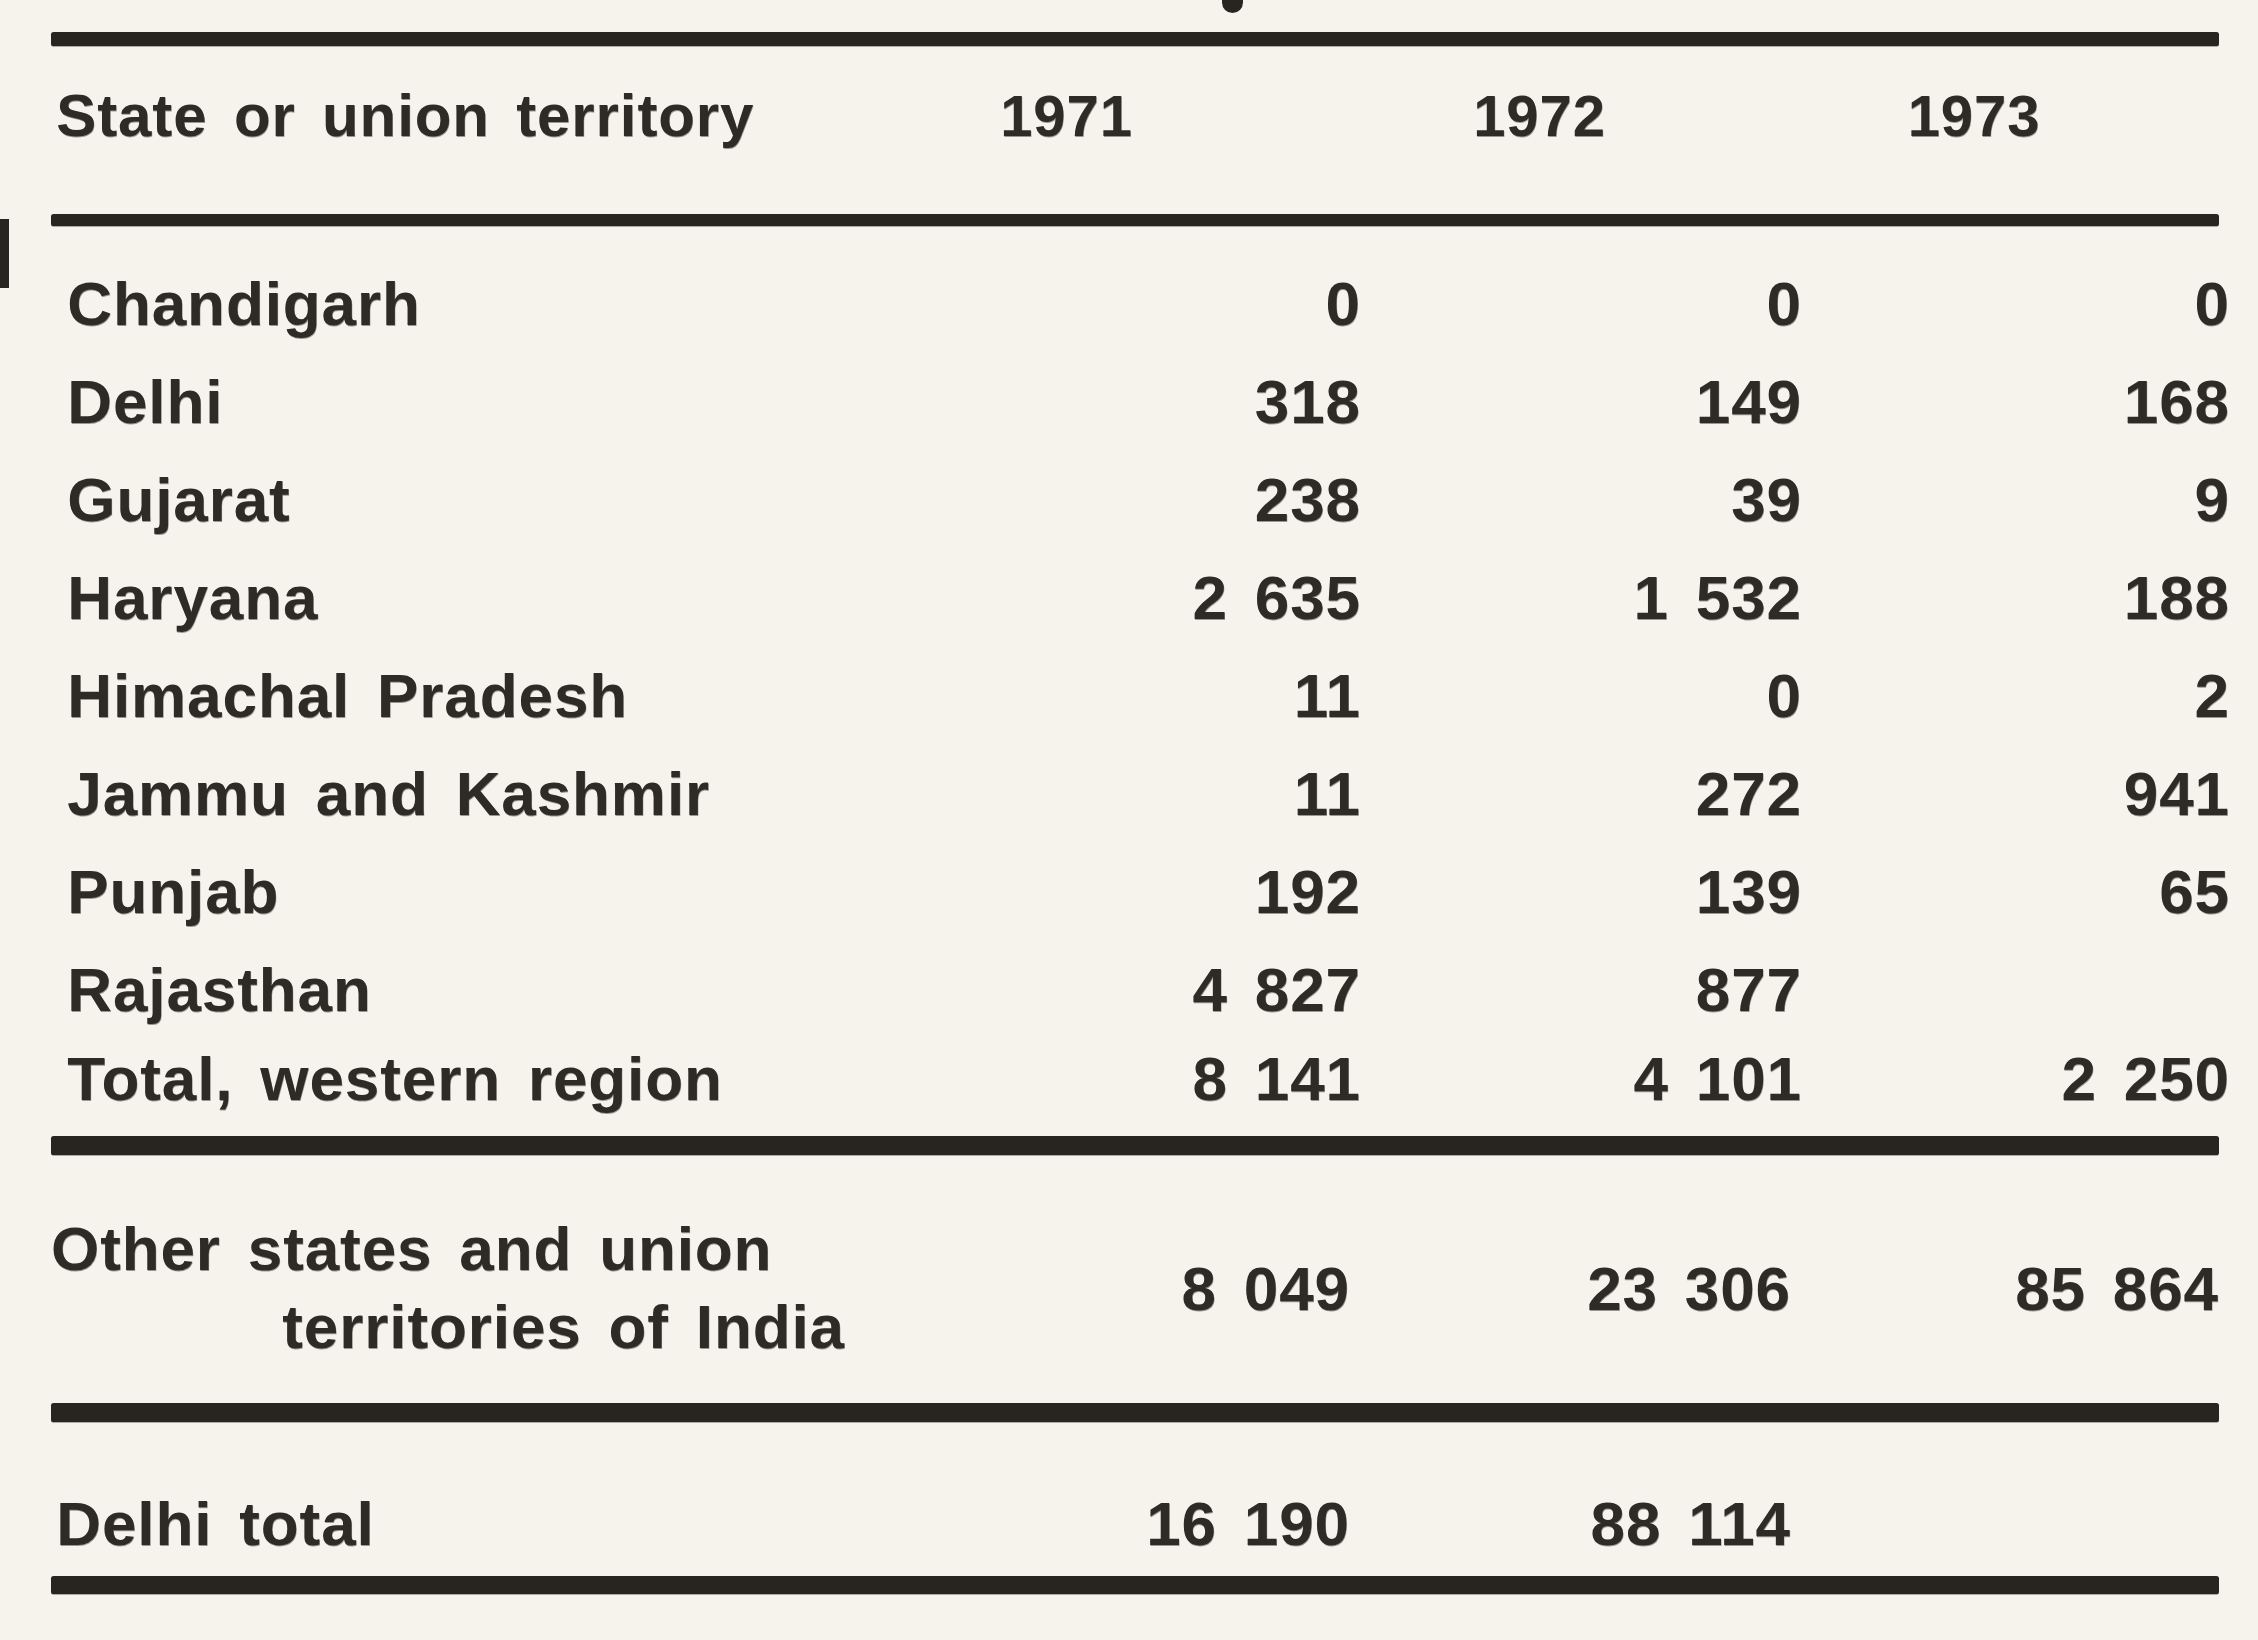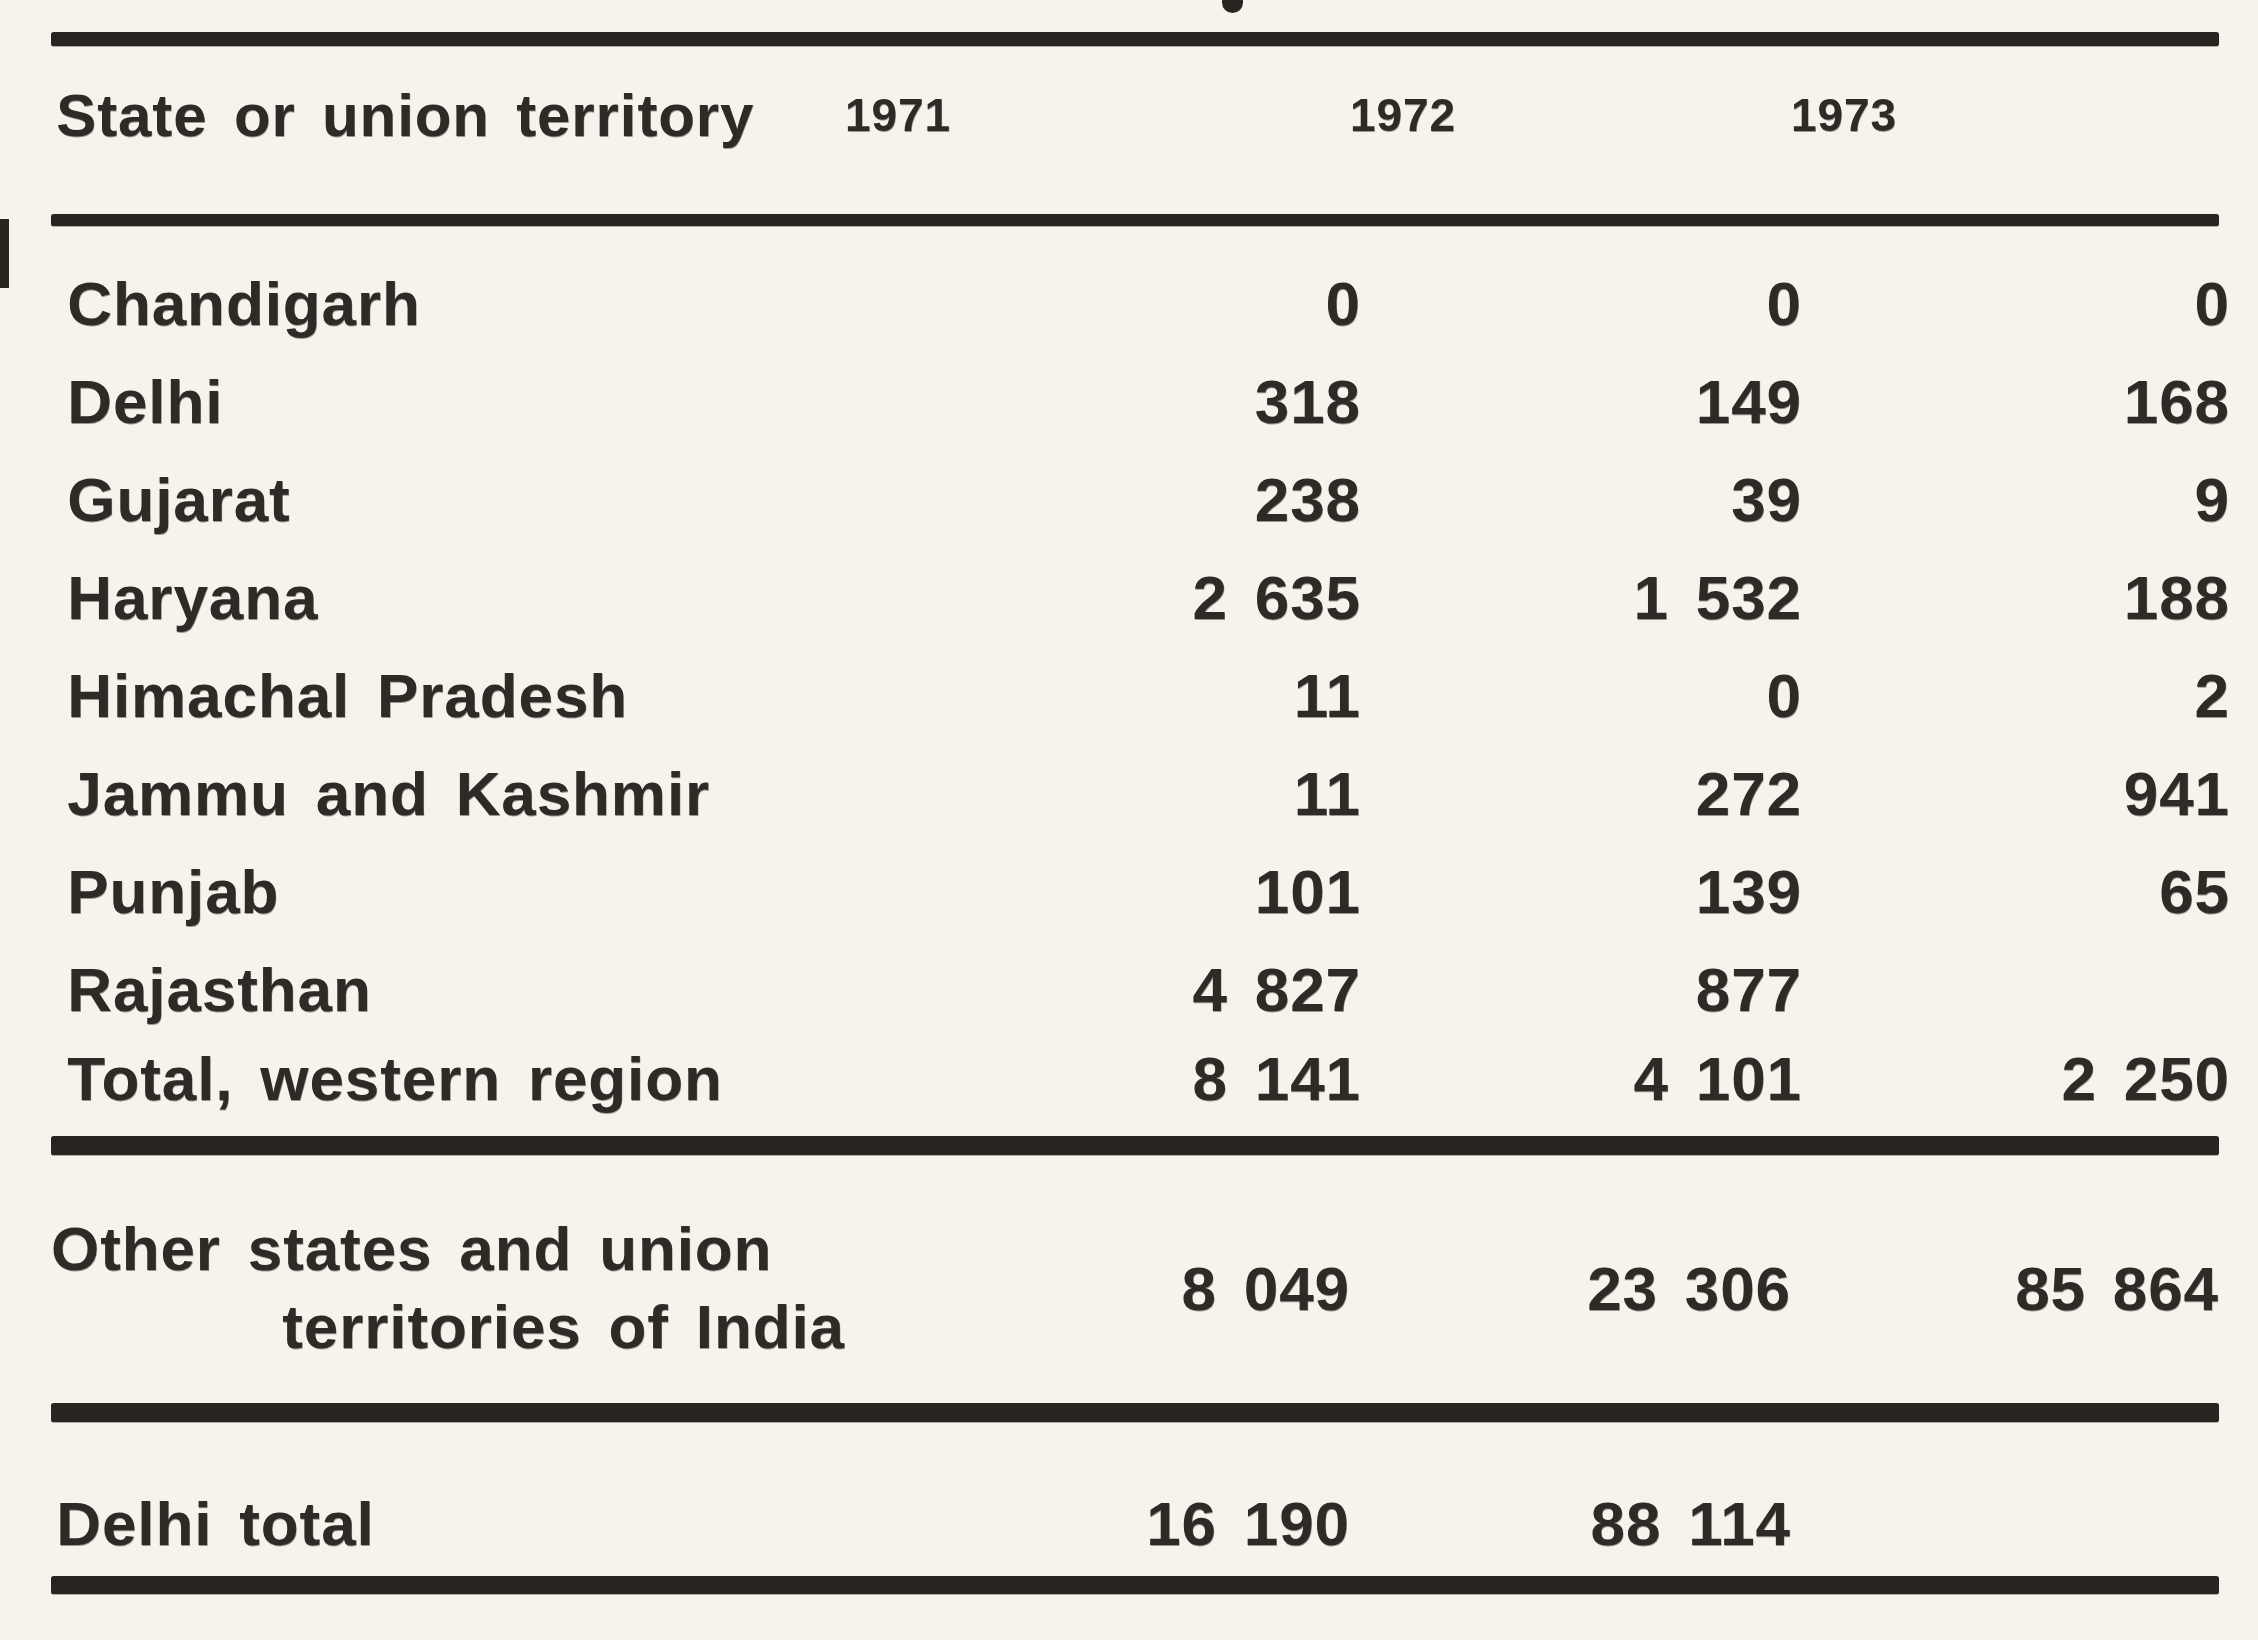--- a/index.html
+++ b/index.html
@@ -37,21 +37,21 @@
     grid-template-columns: 794px 505px 441px 428px;
     align-items: center;
   }
   .abs-row {
     position: absolute;
     left: 51px;
     width: 2168px;
   }
   .header-row { top: 53px; height: 124px; }
   .header-row .label { font-size: 60px; padding-left: 5.3px; }
-  .header-row .num   { font-size: 46px; text-align: left; padding-right: 62px; }
+  .header-row .num   { font-size: 58px; text-align: center; padding-right: 62px; }
 
   .body-rows { position: absolute; top: 254px; left: 62px; width: 2168px; }
   .state-row { height: 98px; }
   .total-row { height: 81px; }
   .cell-label { font-size: 62px; padding-left: 5.3px; white-space: nowrap; }
   .cell-num   { font-size: 62px; text-align: right; white-space: nowrap; }
 
   .other-row { top: 1200px; height: 176px; }
   .other-label { display: flex; flex-direction: column; justify-content: center; height: 100%; }
   .other-label .line { font-size: 62px; line-height: 78px; white-space: nowrap; }
@@ -131,21 +131,21 @@
 
   <div class="grid state-row">
     <div class="cell-label lbl">Jammu and Kashmir</div>
     <div class="cell-num v0">11</div>
     <div class="cell-num v1">272</div>
     <div class="cell-num v2">941</div>
   </div>
 
   <div class="grid state-row">
     <div class="cell-label lbl">Punjab</div>
-    <div class="cell-num v0">101</div>
+    <div class="cell-num v0">192</div>
     <div class="cell-num v1">139</div>
     <div class="cell-num v2">65</div>
   </div>
 
   <div class="grid state-row">
     <div class="cell-label lbl">Rajasthan</div>
     <div class="cell-num v0">4 827</div>
     <div class="cell-num v2">877</div>
   </div>
 <div class="grid total-row">

